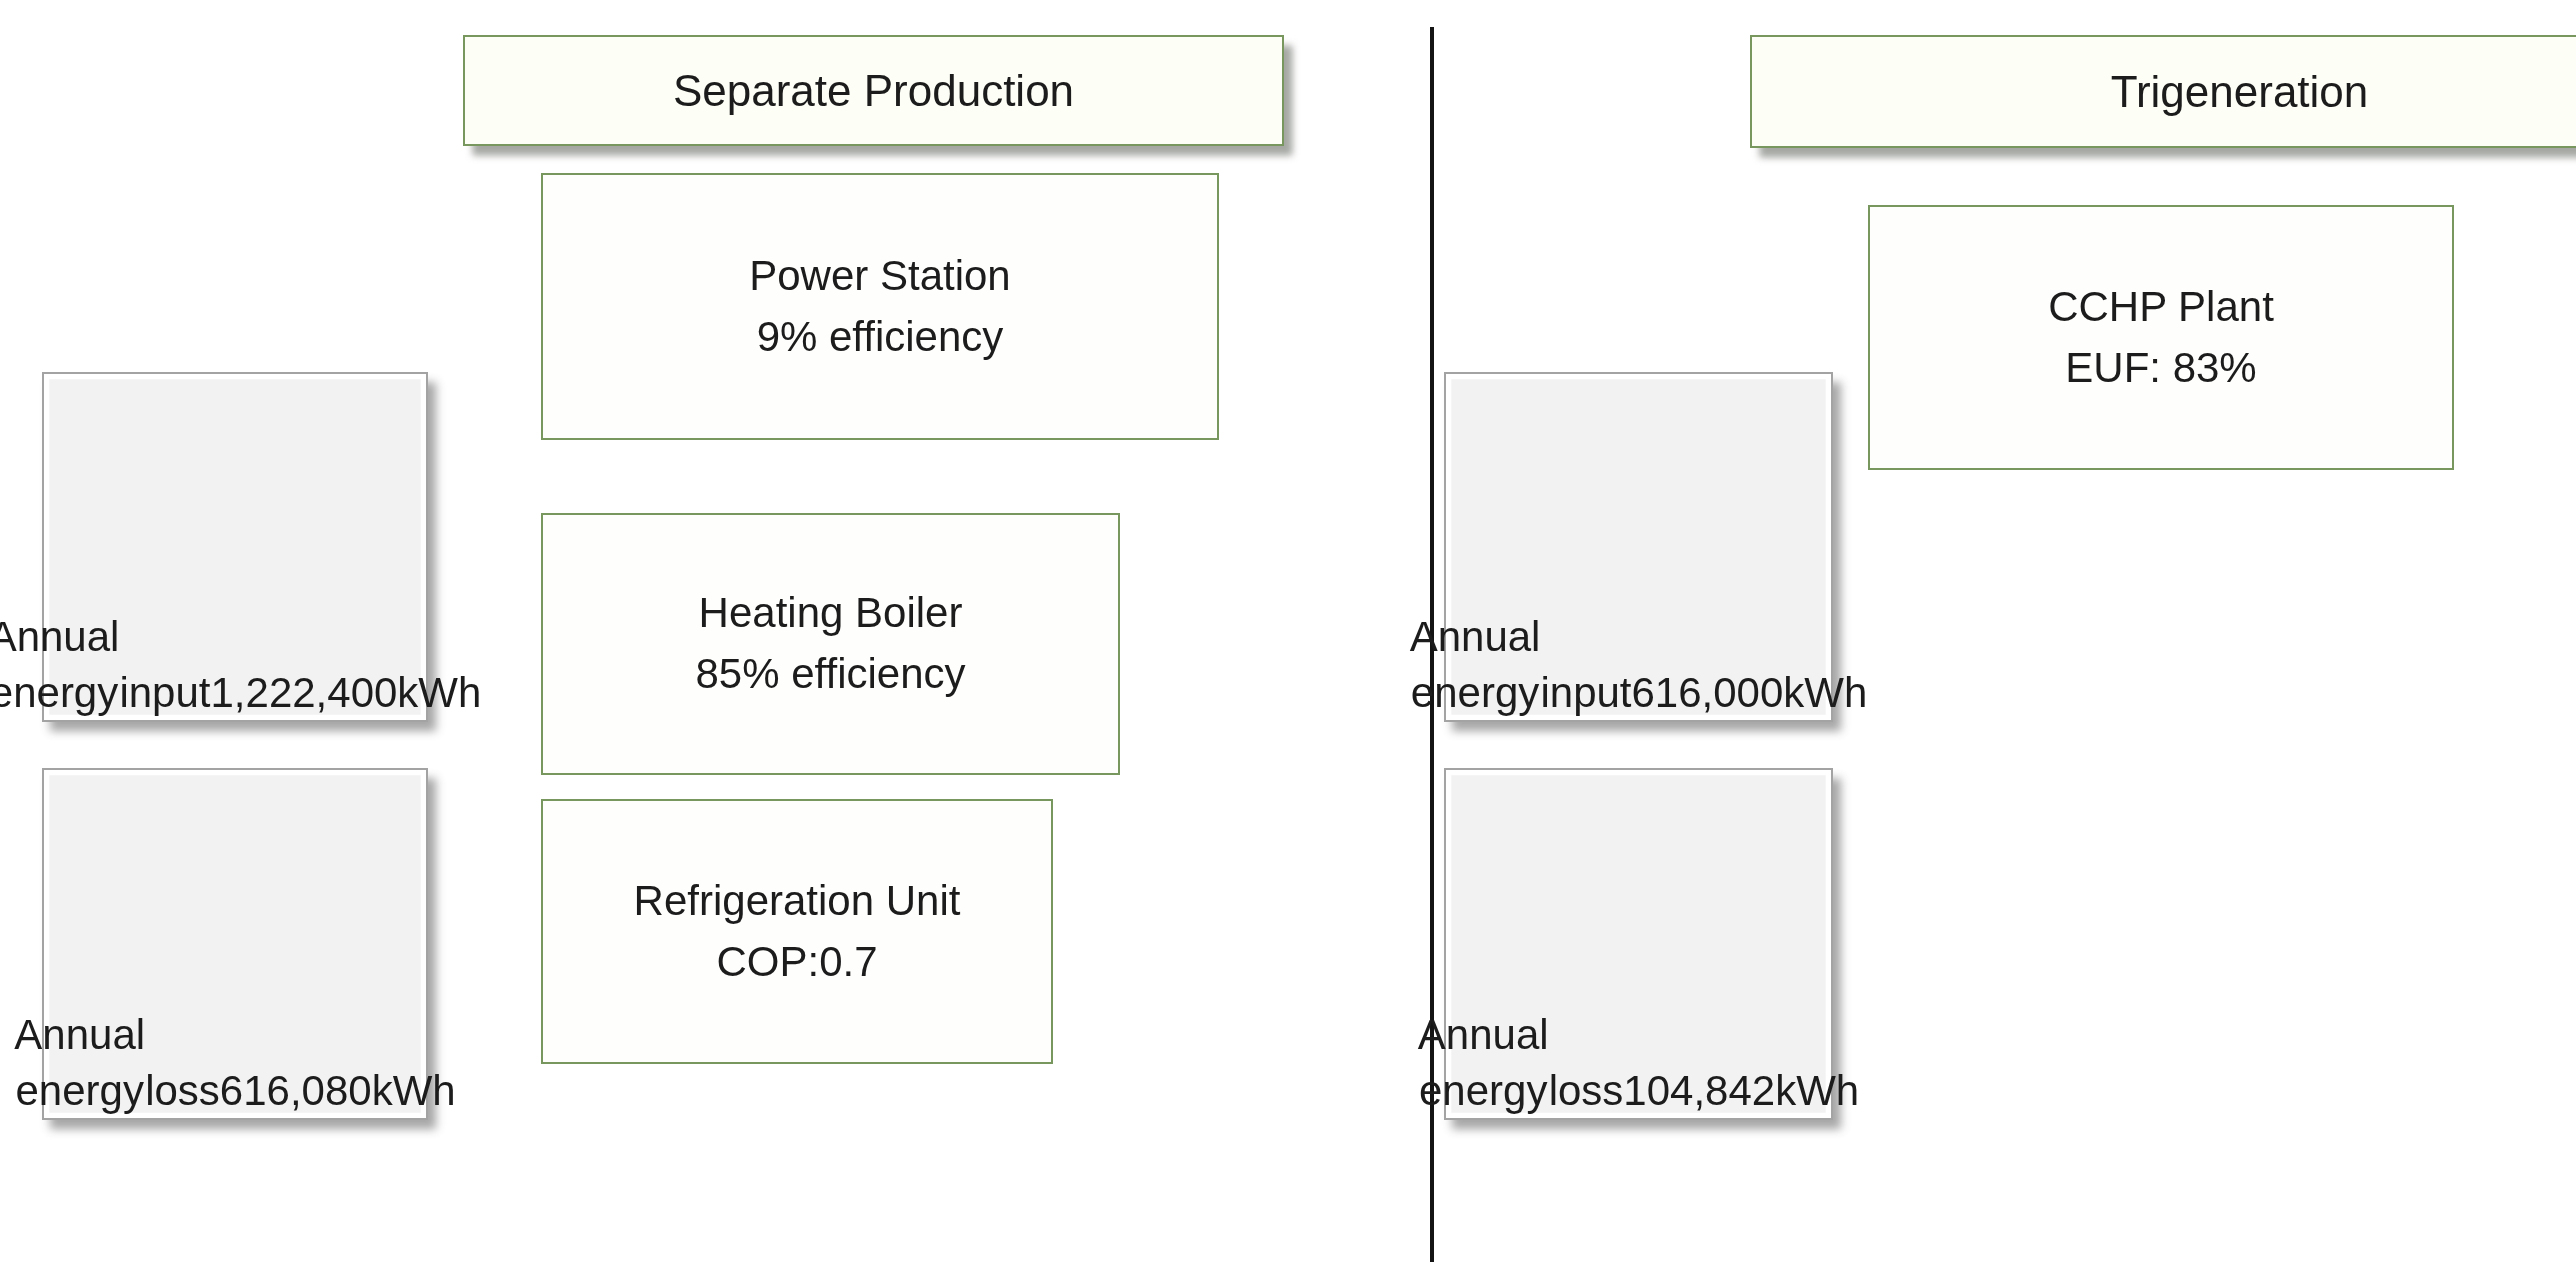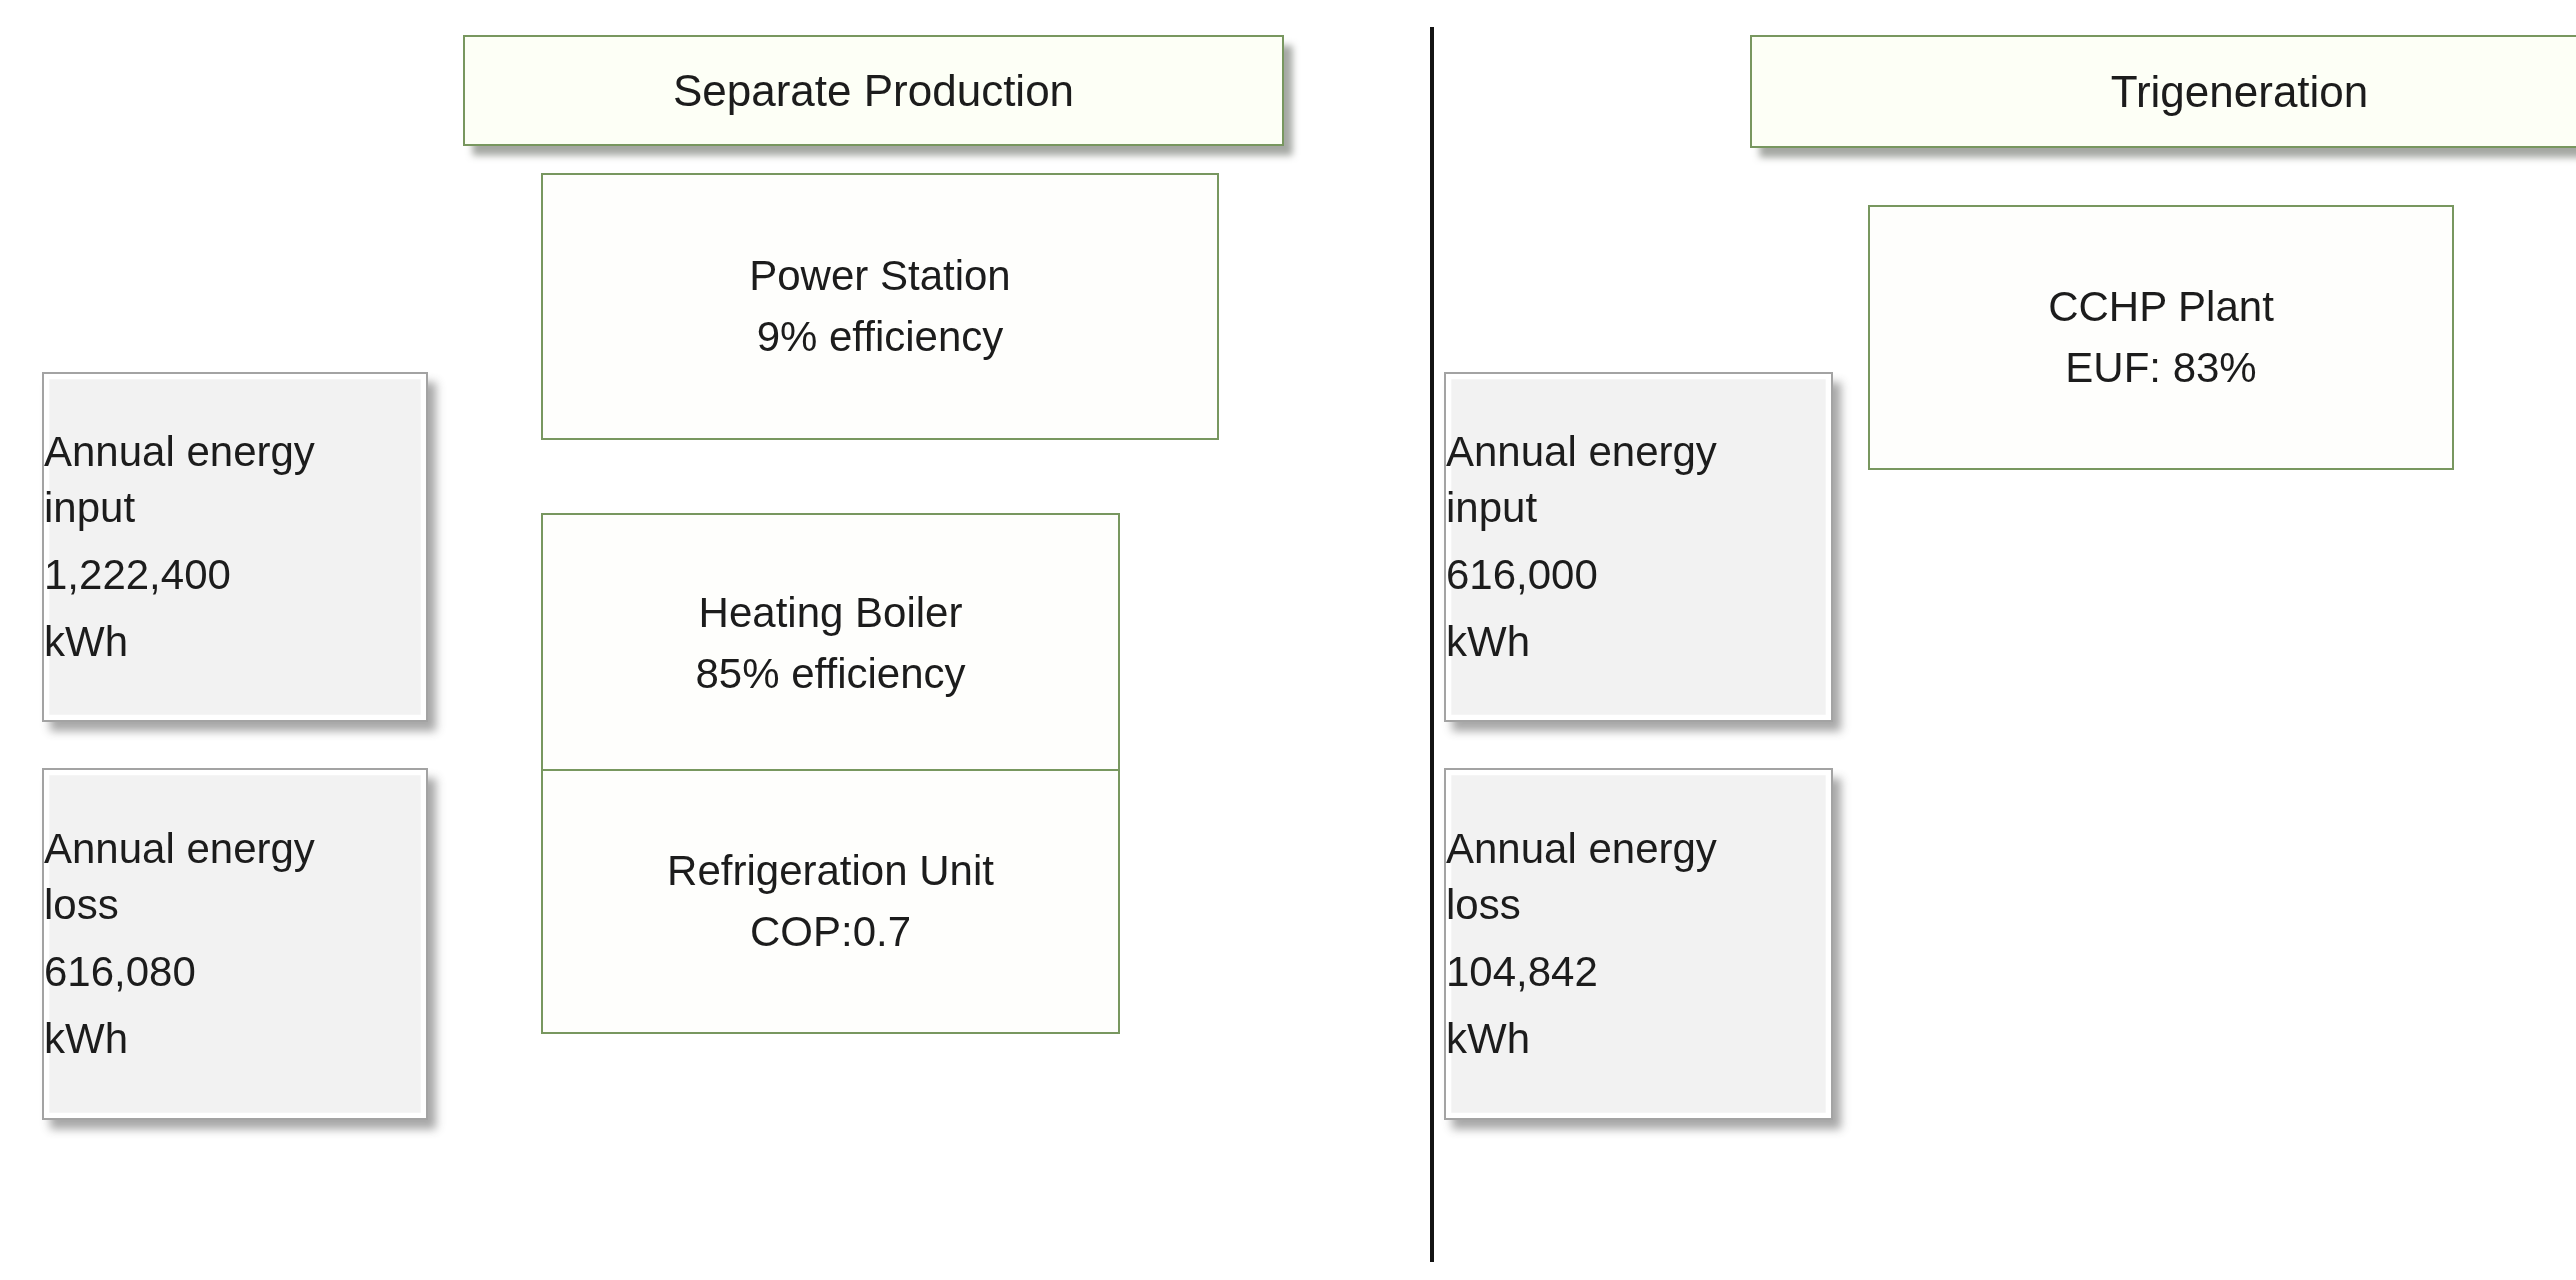--- a/index.html
+++ b/index.html
@@ -35,39 +35,39 @@
     display:flex;flex-direction:column;align-items:center;justify-content:center;
     background:var(--unit-fill);
     border:2.7px solid var(--green-border);
     font-size:42px;
     line-height:1.45;
     text-align:center;
     box-sizing:border-box;
   }
   .gray-box{
     position:absolute;
-    display:flex;flex-direction:column;align-items:flex-start;justify-content:center;
+    display:flex;flex-direction:row;align-items:flex-end;justify-content:center;
     background:var(--gray-fill);
     border:2.7px solid var(--gray-border);
     box-shadow:inset 0 0 0 5.3px #ffffff, 8px 9.7px 8.8px rgba(60,60,60,0.45);
     font-size:42px;
     line-height:1.32;
     text-align:center;
     box-sizing:border-box;
   }
   .gray-box .bold-line{font-weight:normal;margin-top:12px;}
   .divider{
     position:absolute;
     background:var(--divider);
   }
   
   .pos-left-header{left:423px;top:35px;width:821px;height:111px;margin-left:40px;}
   .pos-power{left:541px;top:173px;width:678px;height:267px;}
   .pos-boiler{left:541px;top:513px;width:579px;height:262px;}
-  .pos-refrig{left:541px;top:769px;width:579px;height:265px;}
+  .pos-refrig{left:541px;top:799px;width:512px;height:265px;}
   .pos-left-input{left:42px;top:372px;width:386px;height:350px;}
   .pos-left-loss{left:42px;top:768px;width:386px;height:352px;}
   
   .pos-divider{left:1430px;top:26.5px;width:3.5px;height:1235px;}
   
   .pos-right-header{left:1750px;top:35px;width:979px;height:113px;}
   .pos-cchp{left:1868px;top:205px;width:586px;height:265px;}
   .pos-right-input{left:1444px;top:372px;width:389px;height:350px;}
   .pos-right-loss{left:1444px;top:768px;width:389px;height:352px;}
 </style>

